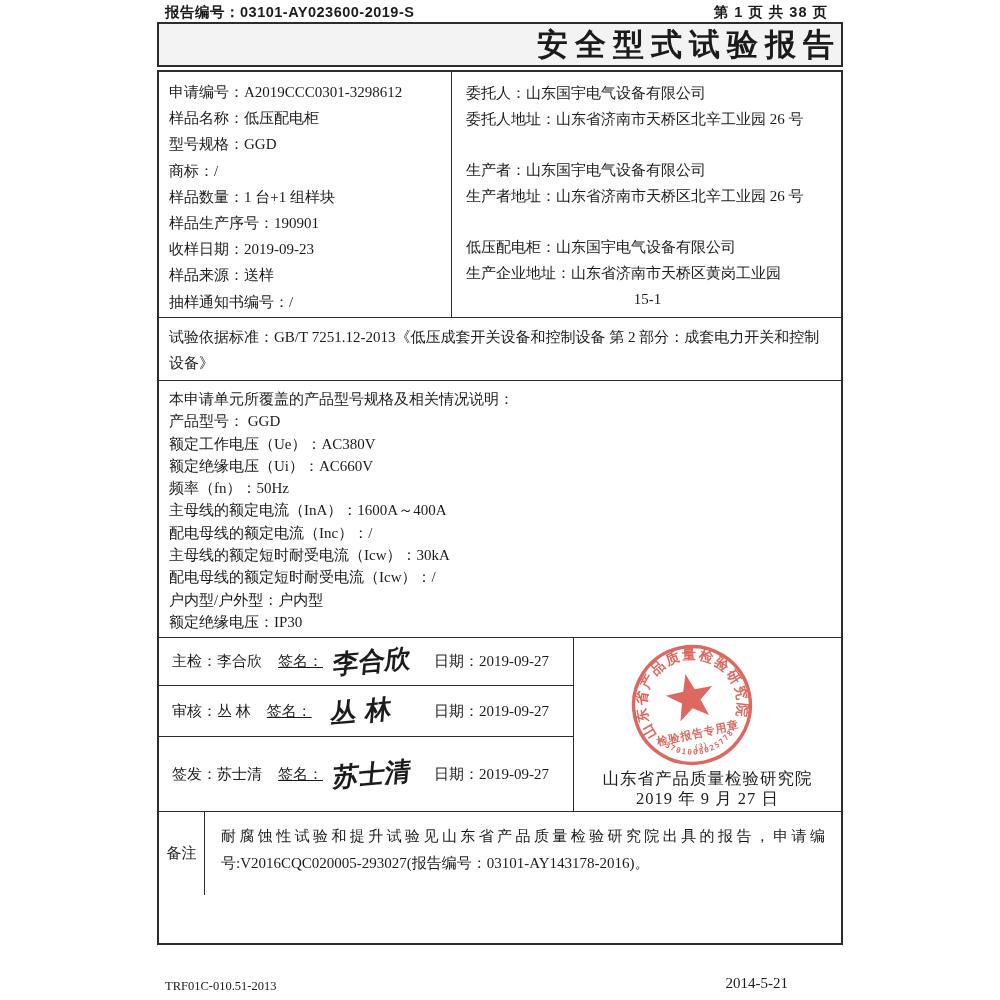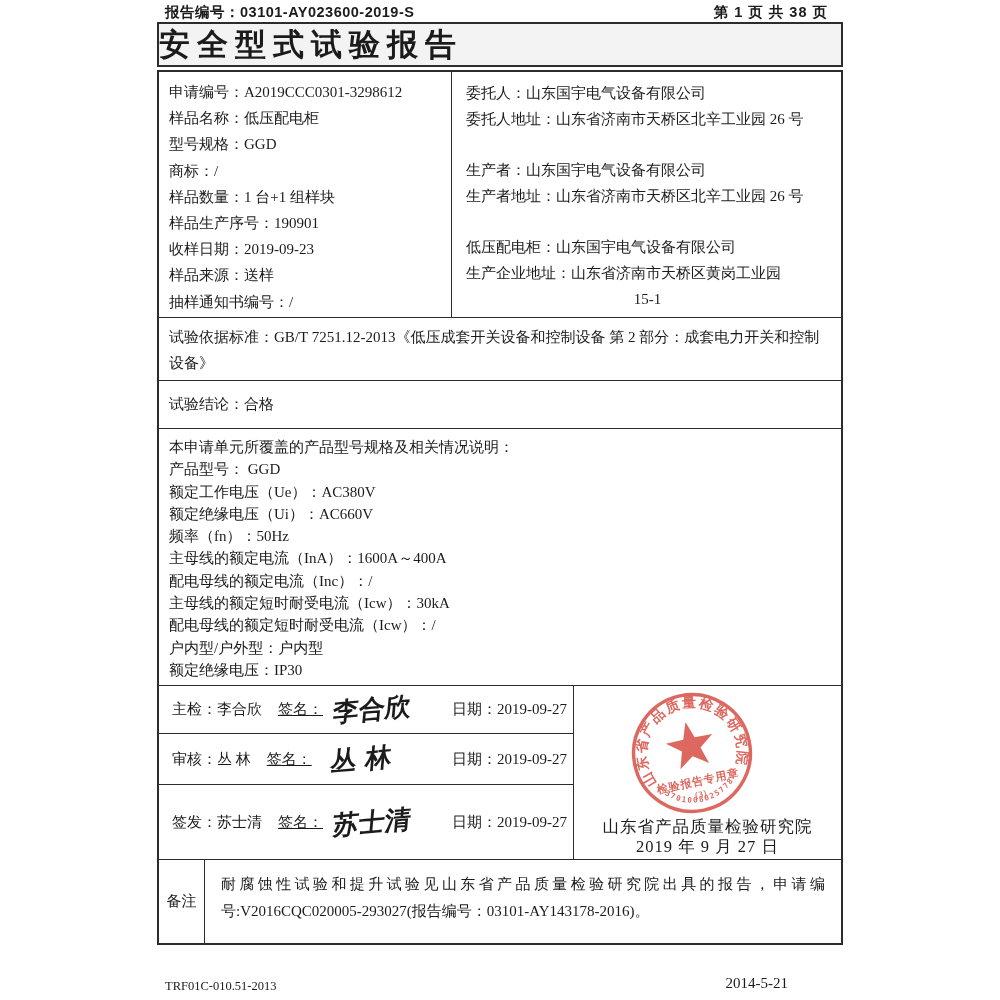--- a/index.html
+++ b/index.html
@@ -7,21 +7,21 @@
         font-family:"Liberation Serif","DejaVu Serif",serif;color:#1b1b1b;overflow:hidden;}
 
   
   .hdr-left{position:absolute;left:165px;top:3px;font-size:14.5px;font-weight:bold;
             font-family:"Liberation Sans","DejaVu Sans",sans-serif;letter-spacing:.5px;}
   .hdr-right{position:absolute;right:158px;top:3px;font-size:14.5px;font-weight:bold;
              font-family:"Liberation Sans","DejaVu Sans",sans-serif;letter-spacing:1px;}
 
   
   .title-box{position:absolute;left:157px;top:22px;width:686px;height:45px;box-sizing:border-box;
-             border:2px solid #2c2c2c;background:#f3f3f3;display:flex;align-items:center;justify-content:flex-start;}
+             border:2px solid #2c2c2c;background:#f3f3f3;display:flex;align-items:center;justify-content:flex-end;}
   .title-box .t{font-size:31px;font-weight:bold;letter-spacing:7px;}
 
   
   .tbl{position:absolute;left:157px;top:70px;width:686px;height:875px;box-sizing:border-box;
        border:2px solid #2c2c2c;display:flex;flex-direction:column;font-size:15px;}
   .tbl .row{box-sizing:border-box;}
   .bt{border-top:1.5px solid #2c2c2c;}
 
   .row-info{height:245px;display:flex;}
   .cell-info-left{width:293px;box-sizing:border-box;border-right:1.5px solid #2c2c2c;padding:7px 10px 0 10px;}
@@ -36,21 +36,21 @@
   .row-specs{height:257px;padding:7px 10px 0 10px;}
   .row-specs .ln{line-height:22.3px;white-space:nowrap;}
 
   .row-sig{height:174px;display:flex;justify-content:flex-end;}
   .sig-left{width:415px;box-sizing:border-box;border-right:1.5px solid #2c2c2c;display:flex;flex-direction:column;}
   .sig-row{box-sizing:border-box;display:flex;align-items:center;padding:0 0 0 13px;}
   .sig-row .who{white-space:nowrap;}
   .sig-row .sgl{margin-left:16px;white-space:nowrap;text-decoration:underline;}
   .script{display:inline-block;font-size:26px;font-weight:bold;font-family:"DejaVu Serif",cursive,serif;
           transform:rotate(-5deg) skewX(-10deg);margin:0 4px;min-width:90px;text-align:center;line-height:1;}
-  .sig-row .dt{margin-left:auto;margin-right:6px;white-space:nowrap;}
+  .sig-row .dt{margin-left:auto;margin-right:24px;white-space:nowrap;}
   .sig-r1{height:47px;}
   .sig-r2{height:52px;}
   .sig-r3{height:75px;}
 
   .sig-stamp{flex:1;position:relative;}
   .stamp-svg{position:absolute;left:calc(50% - 16px);top:0px;transform:translateX(-50%);}
   .stamp-org1{position:absolute;left:0;right:0;bottom:21px;text-align:center;font-size:16.5px;letter-spacing:1px;}
   .stamp-org2{position:absolute;left:0;right:0;bottom:1px;text-align:center;font-size:16.5px;letter-spacing:1px;}
 
   .row-remark{height:84px;display:flex;}
@@ -96,21 +96,20 @@
         <div class="ln">生产者地址：山东省济南市天桥区北辛工业园 26 号</div>
         <div class="gap"></div>
         <div class="ln">低压配电柜：山东国宇电气设备有限公司</div>
         <div class="ln">生产企业地址：山东省济南市天桥区黄岗工业园</div>
         <div class="ln ctr">15-1</div>
       </div>
     </div>
 
     <div class="row row-standard bt">试验依据标准：GB/T 7251.12-2013《低压成套开关设备和控制设备  第 2 部分：成套电力开关和控制设备》</div>
 
-    <div class="row row-concl bt">试验结论：合格</div>
 
     <div class="row row-specs bt">
       <div class="ln">本申请单元所覆盖的产品型号规格及相关情况说明：</div>
       <div class="ln">产品型号：  GGD</div>
       <div class="ln">额定工作电压（Ue）：AC380V</div>
       <div class="ln">额定绝缘电压（Ui）：AC660V</div>
       <div class="ln">频率（fn）：50Hz</div>
       <div class="ln">主母线的额定电流（InA）：1600A～400A</div>
       <div class="ln">配电母线的额定电流（Inc）：/</div>
       <div class="ln">主母线的额定短时耐受电流（Icw）：30kA</div>

